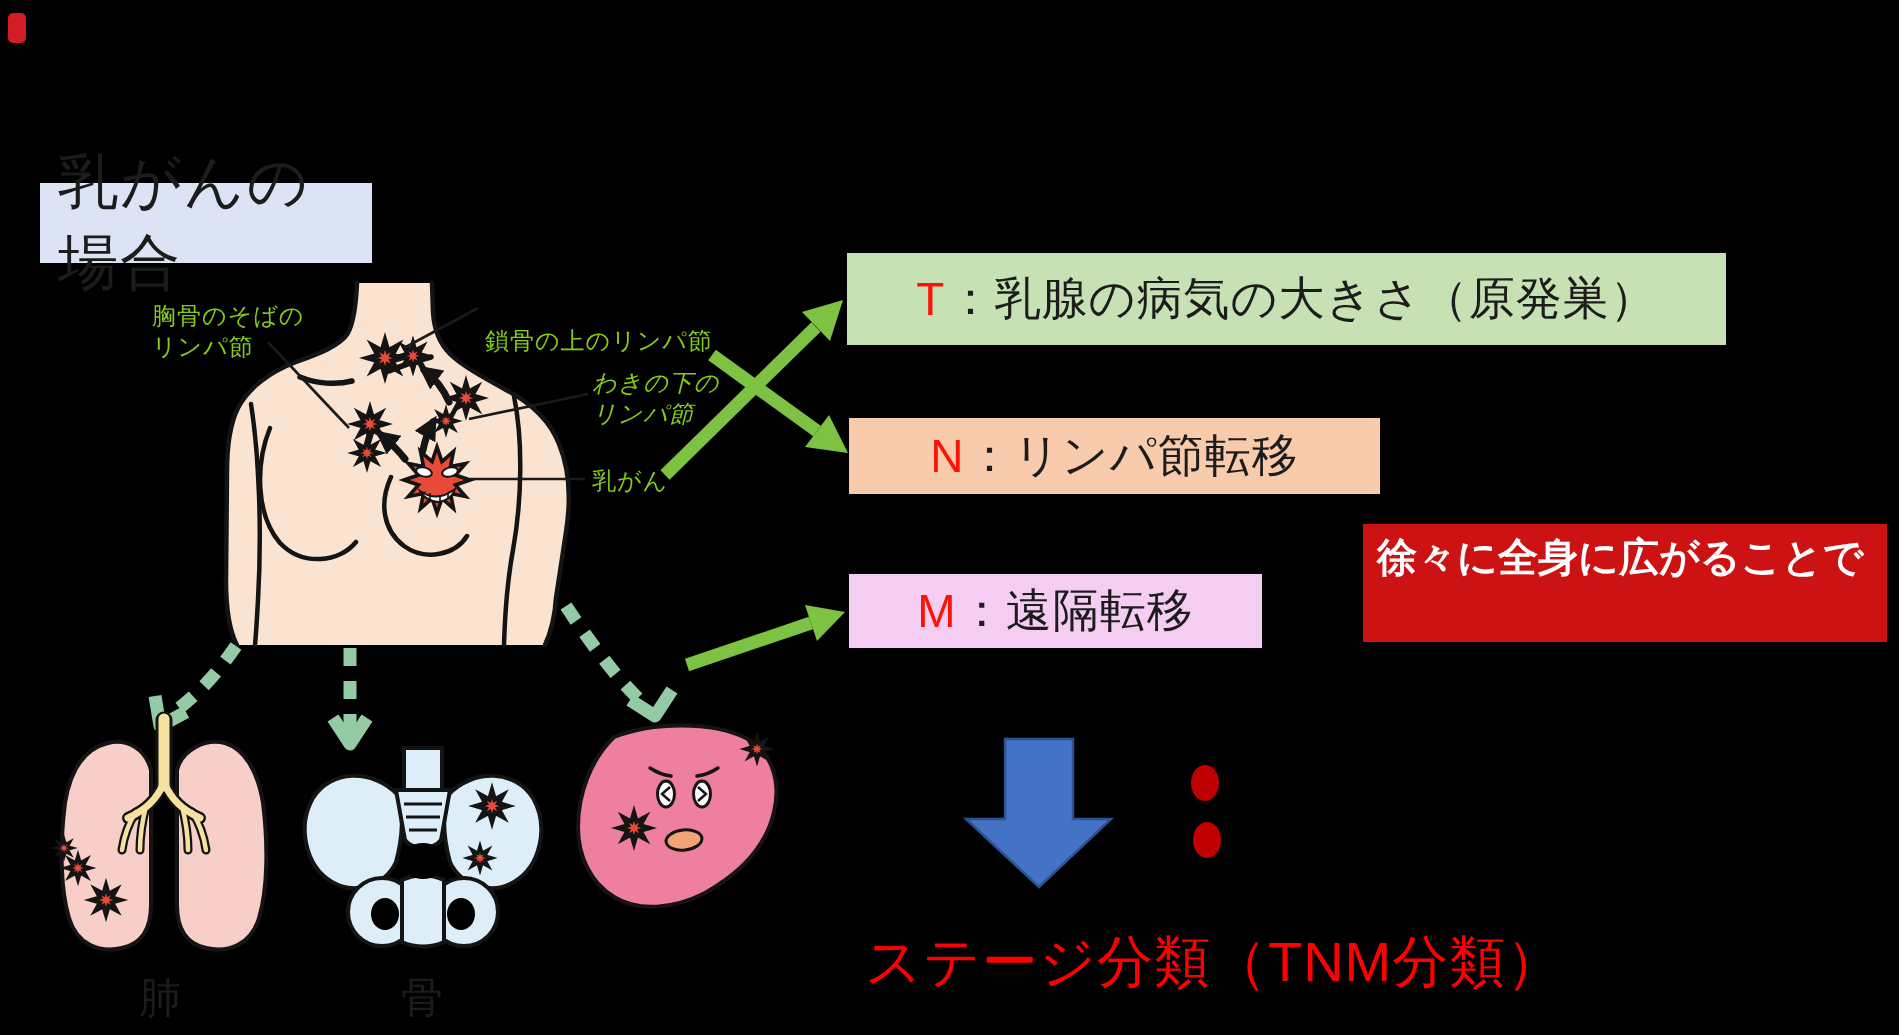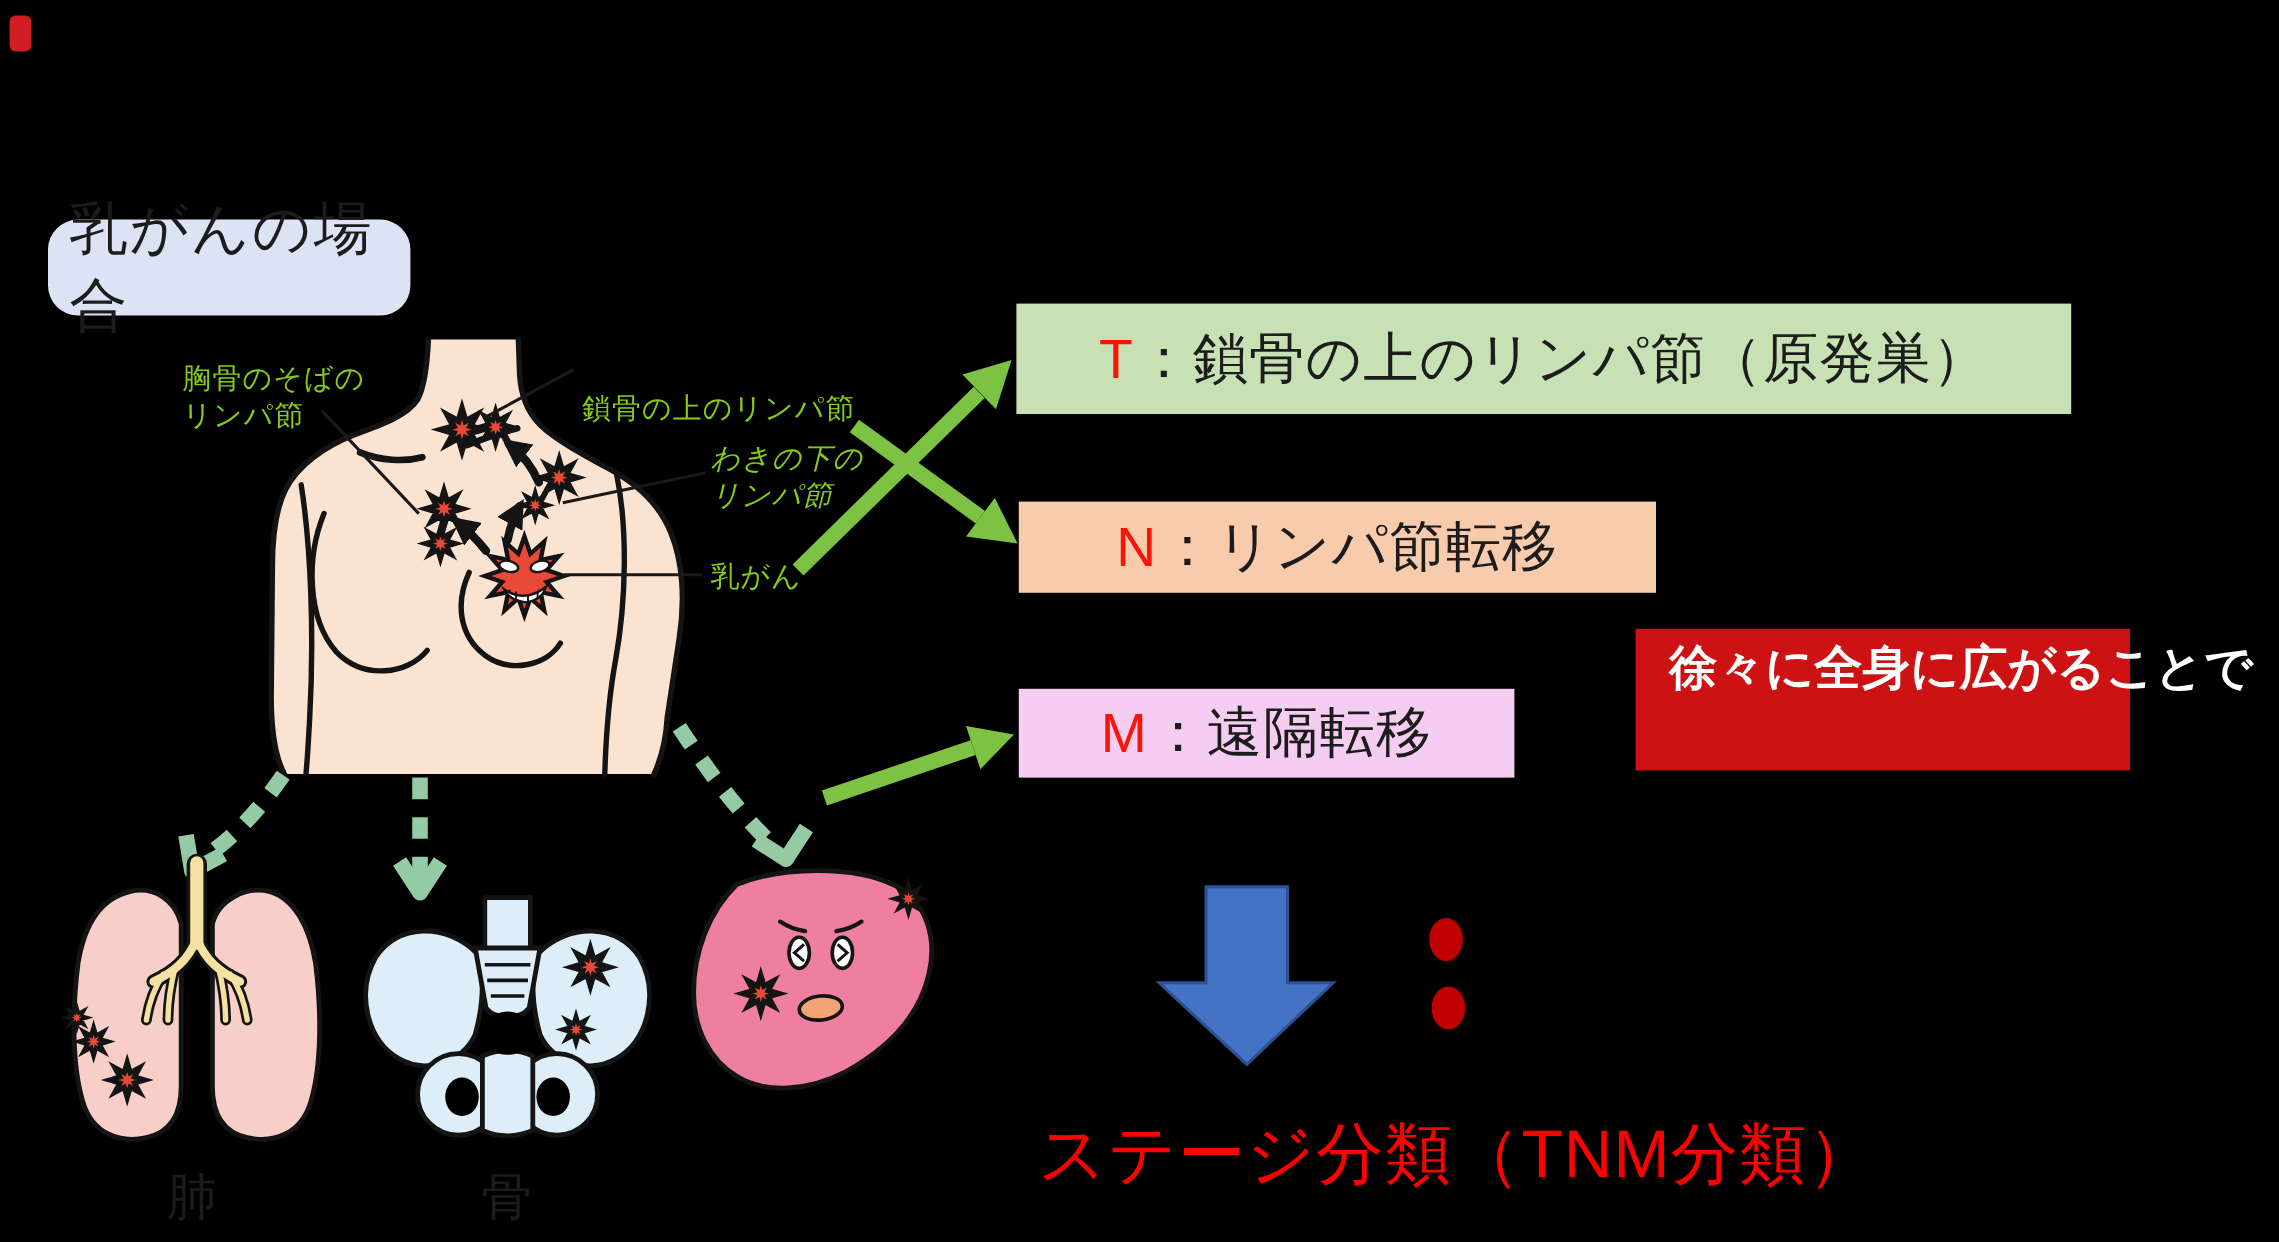--- a/index.html
+++ b/index.html
@@ -1,32 +1,32 @@
 <!DOCTYPE html>
 <html><head>
 <meta charset="utf-8">
 <style>
   html,body{margin:0;padding:0;background:#000;}
   .stage{position:relative;width:1899px;height:1035px;background:#000;overflow:hidden;
          font-family:"Liberation Sans","DejaVu Sans",sans-serif;}
   .stage svg{position:absolute;left:0;top:0;}
   .corner-mark{position:absolute;left:8px;top:13px;width:18px;height:30px;background:#d41c24;border-radius:5px;}
-  .title-box{position:absolute;left:40px;top:183px;width:302px;height:80px;background:#dbe3f4;
+  .title-box{position:absolute;left:40px;top:183px;width:332px;height:80px;background:#dbe3f4;
              display:flex;align-items:center;padding-left:18px;box-sizing:border-box;
-             font-size:48px;color:#1c1c1c;letter-spacing:2px;border-radius:25px;}
+             font-size:60px;color:#1c1c1c;letter-spacing:2px;}
   .blabel{position:absolute;color:#84cc16;font-size:24px;line-height:31px;letter-spacing:1px;white-space:nowrap;}
   .tnm{position:absolute;display:flex;align-items:center;justify-content:center;
        font-size:46px;color:#1c1c1c;letter-spacing:1px;white-space:nowrap;}
   .tnm .letter{color:#fa1405;margin-right:2px;}
   .tnm-t{left:847px;top:253px;width:879px;height:92px;background:#c7e0b4;}
   .tnm-n{left:849px;top:418px;width:531px;height:76px;background:#f8cbad;}
   .tnm-m{left:849px;top:574px;width:413px;height:74px;background:#f6cdf2;}
-  .warning{position:absolute;left:1363px;top:524px;width:412px;height:118px;background:#cd1213;
+  .warning{position:absolute;left:1363px;top:524px;width:524px;height:118px;background:#cd1213;
            color:#ffffff;font-weight:bold;font-size:40px;line-height:54px;
-           padding:6px 0 0 28px;box-sizing:border-box;white-space:nowrap;}
+           padding:6px 0 0 14px;box-sizing:border-box;white-space:nowrap;}
   .organ-label{position:absolute;top:970px;width:200px;text-align:center;
                font-size:42px;color:#1c1c1c;}
   .stage-caption{position:absolute;left:865px;top:925px;font-size:56px;color:#ff0000;
                  letter-spacing:1px;white-space:nowrap;text-align:right;}
 </style>
 </head>
 <body>
 
 <div class="stage">
 
@@ -199,21 +199,21 @@
   <div class="blabel" style="left:592px;top:367px;font-style:italic;">
     <div>わきの下の</div>
     <div>リンパ節</div>
   </div>
   <div class="blabel" style="left:592px;top:465px;">
     <div>乳がん</div>
   </div>
 
   <div class="tnm tnm-t">
     <span class="letter">T</span>
-      <span>：鎖骨の上のリンパ節（原発巣）</span>
+      <span>：乳腺の病気の大きさ（原発巣）</span>
   </div>
   <div class="tnm tnm-n">
     <span class="letter">N</span>
       <span>：リンパ節転移</span>
   </div>
   <div class="tnm tnm-m">
     <span class="letter">M</span>
       <span>：遠隔転移</span>
   </div>
 

